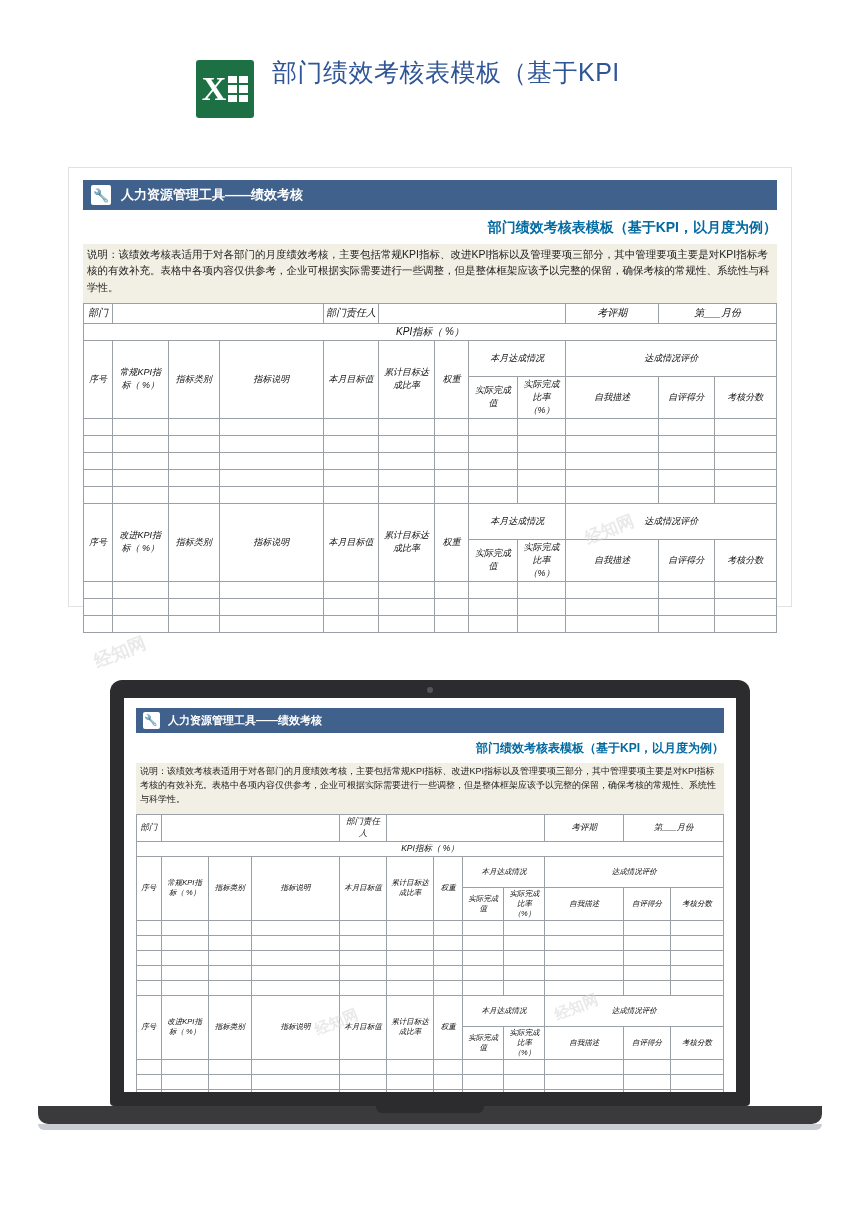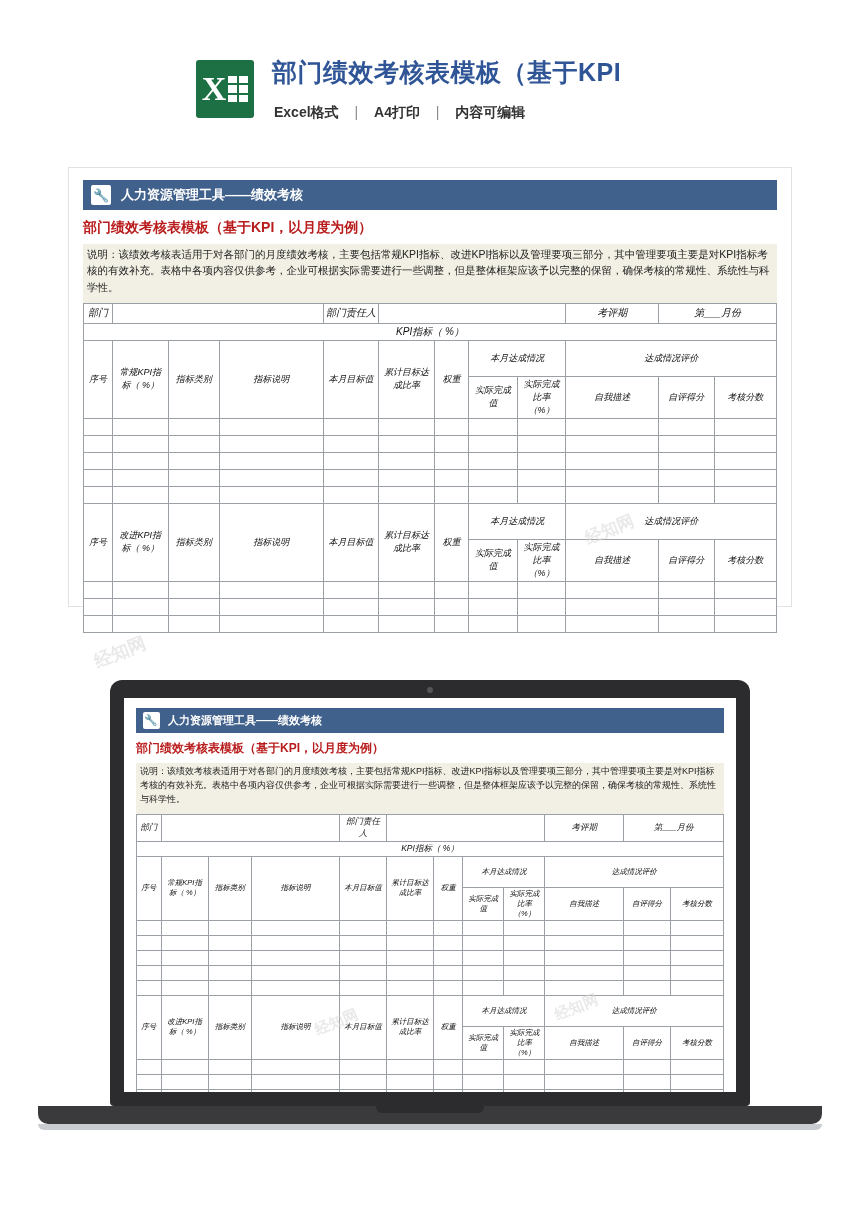--- a/index.html
+++ b/index.html
@@ -42,21 +42,21 @@
     grid-template-columns: 1fr 1fr;
     grid-template-rows: 1fr 1fr 1fr;
     gap: 2px;
   }
   .xls-logo .grid-part i { background: #ffffff; display: block; }
 
   .title-main {
     position: absolute;
     left: 272px; top: 56px;
     font-size: 25px;
-    font-weight: bold;
+    font-weight: normal;
     color: #2f5597;
     letter-spacing: 0.5px;
     white-space: nowrap;
   }
   .subtitle-row {
     position: absolute;
     left: 274px; top: 104px;
     font-size: 14px;
     font-weight: bold;
     color: #333333;
@@ -70,21 +70,21 @@
     background: #40618c;
     display: flex; align-items: center;
     color: #ffffff;
     font-weight: bold;
   }
   .wb-band .band-icon {
     background: #ffffff;
     display: flex; align-items: center; justify-content: center;
     color: #40618c;
   }
-  .wb-doctitle { text-align: left; font-weight: bold; color: #b91c1c; }
+  .wb-doctitle { text-align: right; font-weight: bold; color: #0369a1; }
   .wb-note { color: #222222; line-height: 1.55; }
   table.kpi { border-collapse: collapse; table-layout: fixed; width: 100%; font-style: italic; }
   table.kpi td, table.kpi th {
     border: 1px solid #9aa0a6;
     padding: 1px 2px;
     text-align: center;
     vertical-align: middle;
     color: #111111;
     font-weight: normal;
     background: #ffffff;
@@ -205,27 +205,20 @@
       <span class="grid-part">
         <i></i>
           <i></i>
           <i></i>
           <i></i>
           <i></i>
           <i></i>
       </span>
     </div>
     <div class="title-main">部门绩效考核表模板（基于KPI</div>
-    <div class="subtitle-row">
-      <span>Excel格式</span>
-      <span class="sep">|</span>
-      <span>A4打印</span>
-      <span class="sep">|</span>
-      <span>内容可编辑</span>
-    </div>
   </div>
 
   <div id="preview-top" class="wb-outer">
 
     <div class="wb-band">
       <span class="band-icon">🔧</span>
       <span>人力资源管理工具——绩效考核</span>
     </div>
 
     <div class="wb-doctitle">部门绩效考核表模板（基于KPI，以月度为例）</div>

